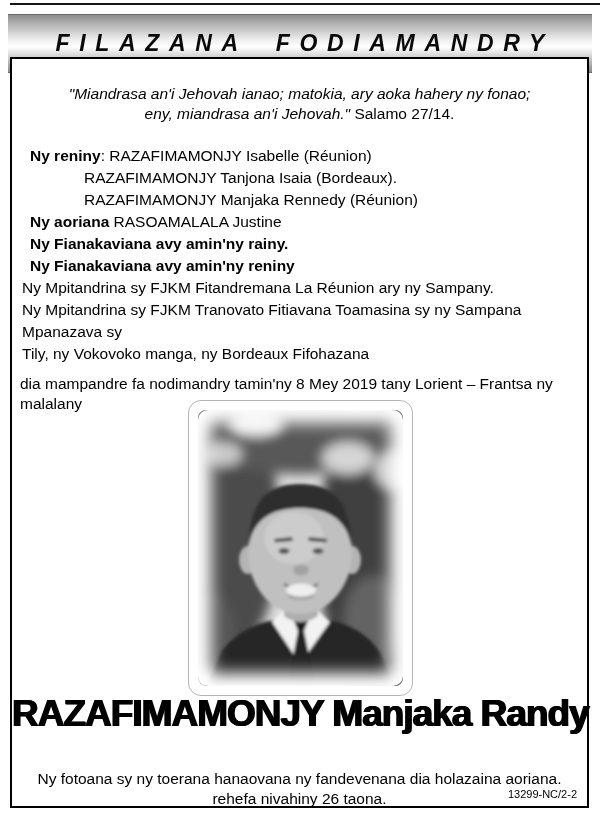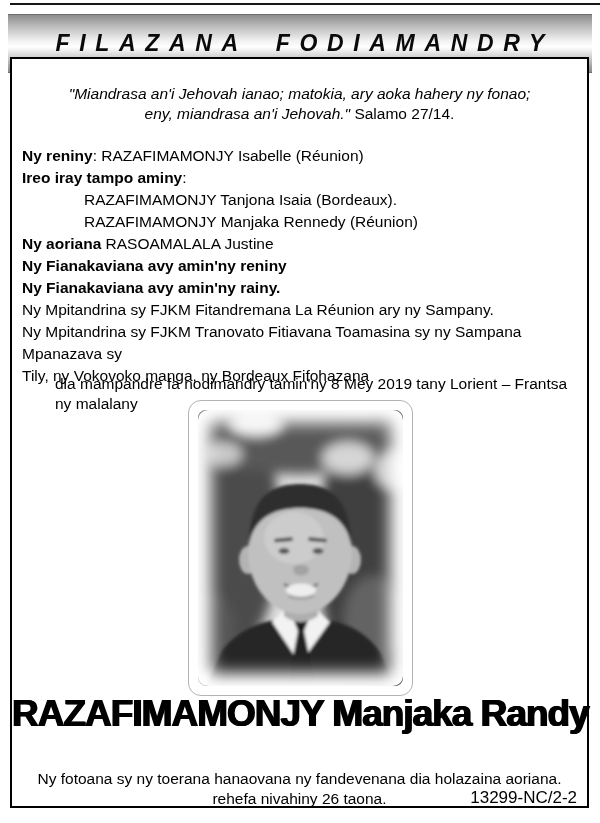--- a/index.html
+++ b/index.html
@@ -51,27 +51,26 @@
   .scripture {
     position: absolute; top: 25px; left: 0; right: 0;
     text-align: center; line-height: 19.5px;
   }
   .scripture .it { font-style: italic; }
 
   .family {
     position: absolute; top: 86px; left: 10px; right: 6px;
     line-height: 22px;
   }
-  .family b { font-weight: bold; }
+  .family b { font-weight: bold; margin-left: 8px; }
   .indent { padding-left: 62px; }
 
   .announcement {
     position: absolute; top: 315px; left: 8px; right: 6px;
     line-height: 20px;
-    margin-left: 35px;
   }
 
   
   .photo-frame {
     position: absolute; left: 176px; top: 341px; width: 225px; height: 296px;
     box-sizing: border-box;
     border: 1px solid #b3b3b3;
     border-radius: 13px;
     background: #fff;
     padding: 9px;
@@ -98,21 +97,21 @@
   .age-line {
     position: absolute; top: 690px; left: 0; right: 0;
     text-align: center; line-height: 20px; margin-top: 40px;
   }
   .funeral-line {
     position: absolute; top: 710px; left: 0; right: 0;
     text-align: center; line-height: 20px;
   }
   .ref-number {
     position: absolute; top: 729px; right: 10px;
-    font-size: 17px;
+    font-size: 11px;
   }
 </style>
 </head>
 <body>
 
 <div class="page">
 
   <div class="top-rule"></div>
 
   <div class="masthead">
@@ -125,26 +124,25 @@
       <div>
         <span class="it">"Miandrasa an'i Jehovah ianao; matokia, ary aoka hahery ny fonao;</span>
       </div>
       <div>
         <span class="it">eny, miandrasa an'i Jehovah."</span><span> Salamo 27/14.</span>
       </div>
     </div>
 
     <div class="family">
       <div><b>Ny reniny</b><span>: </span><span>RAZAFIMAMONJY Isabelle (Réunion)</span></div>
-      <div><b>Ireo iray tampo aminy</b><span>:</span></div>
       <div class="indent">RAZAFIMAMONJY Tanjona Isaia (Bordeaux).</div>
       <div class="indent">RAZAFIMAMONJY Manjaka Rennedy (Réunion)</div>
       <div><b>Ny aoriana</b><span> </span><span>RASOAMALALA Justine</span></div>
+      <div><b>Ny Fianakaviana avy amin'ny rainy.</b></div>
       <div><b>Ny Fianakaviana avy amin'ny reniny</b></div>
-      <div><b>Ny Fianakaviana avy amin'ny rainy.</b></div>
       <div>Ny Mpitandrina sy FJKM Fitandremana La Réunion ary ny Sampany.</div>
       <div>Ny Mpitandrina sy FJKM Tranovato Fitiavana Toamasina sy ny Sampana Mpanazava sy</div>
       <div>Tily, ny Vokovoko manga, ny Bordeaux Fifohazana</div>
     </div>
 
     <div class="announcement">dia mampandre fa nodimandry tamin'ny 8 Mey 2019 tany Lorient – Frantsa ny malalany</div>
 
     <div class="photo-frame">
       <div class="photo-inner">
         <svg viewBox="0 0 205 276" preserveAspectRatio="none" xmlns="http://www.w3.org/2000/svg" role="img">

